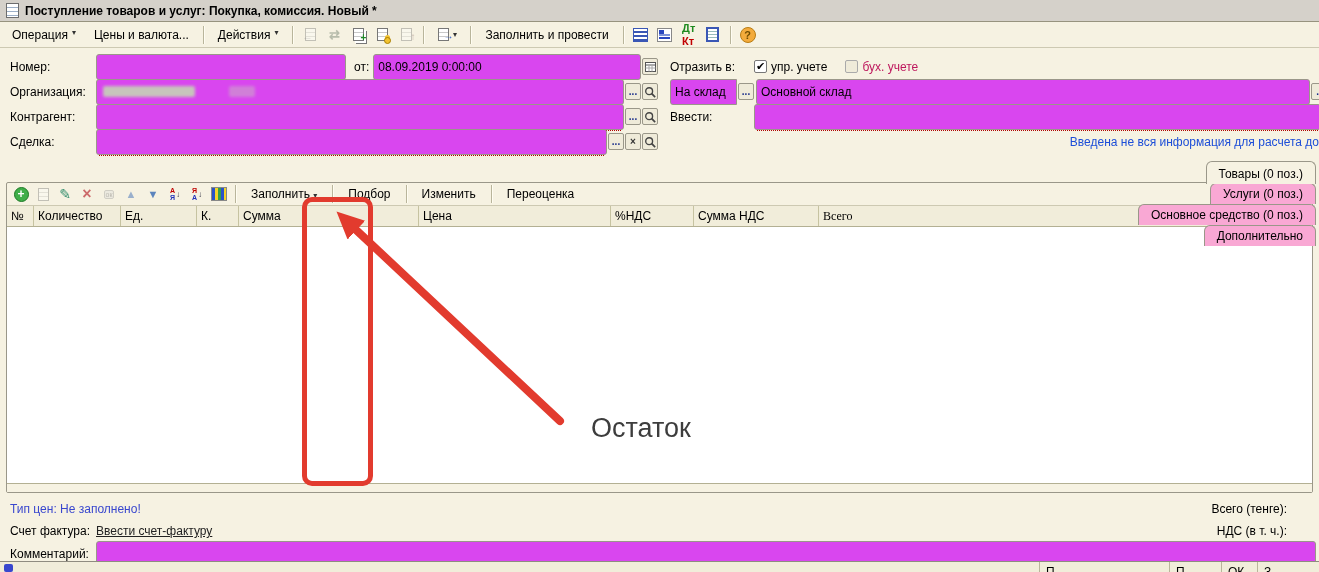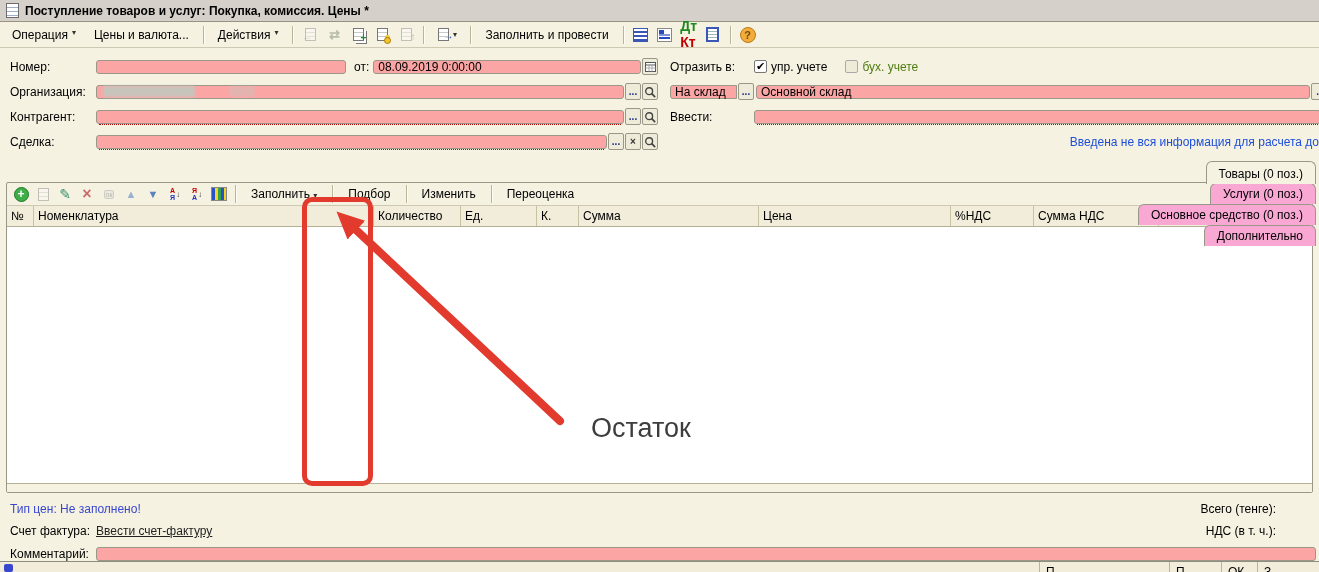--- a/index.html
+++ b/index.html
@@ -23,58 +23,58 @@
   .caret { font-size:8px; color:#333; }
   .sep { width:1px; height:18px; background:#b9b59b; box-shadow:1px 0 0 #fffdf2; margin:0 4px; }
   .ibtn { width:22px; height:22px; display:flex; align-items:center; justify-content:center;
           border:1px solid transparent; border-radius:2px; position:relative; }
   .ibtn.dis { opacity:.4; filter:grayscale(70%); }
   .minidoc { width:11px; height:13px; background:#fff; border:1px solid #777;
              background-image:repeating-linear-gradient(#fff 0 3px, #c9c9c9 3px 4px); position:relative; }
   .ovl { position:absolute; font-size:10px; line-height:1; font-weight:bold; }
   .coins { position:absolute; right:1px; bottom:1px; width:7px; height:7px; background:#f2c230;
            border:1px solid #a87d00; border-radius:50%; box-shadow:0 -3px 0 -1px #f2c230; }
-  .dtkt { display:flex; flex-direction:column; font-size:14px; font-weight:bold; line-height:1.1; }
+  .dtkt { display:flex; flex-direction:column; font-size:11px; font-weight:bold; line-height:1.1; }
   .dtkt .dt { color:#1f8a1f; } .dtkt .kt { color:#c00000; }
   .struct { width:15px; height:14px; border:1px solid #3a57b5;
             background-image:repeating-linear-gradient(#fff 0 2px, #3a57b5 2px 4px); }
   .settico { width:15px; height:14px; background:#fff; border:1px solid #888; position:relative; }
   .settico::before { content:""; position:absolute; left:1px; top:1px; width:5px; height:5px;
                      background:#2a48c0; }
   .settico::after { content:""; position:absolute; left:1px; bottom:2px; width:11px; height:2px;
                     background:#2a48c0; box-shadow:0 -3px 0 #7e93d8; }
   .reportico { width:13px; height:15px; border:2px solid #3a57b5; background:#fff;
                background-image:repeating-linear-gradient(#fff 0 2px, #9bb 2px 3px); }
   .helpico { width:16px; height:16px; border-radius:50%; background:#f3ab3c; border:1px solid #b97d14;
              color:#6e4c00; font-weight:bold; font-size:11px; display:flex; align-items:center; justify-content:center; }
 
   
   .fields { display:flex; padding:6px 0 4px 10px; }
   .fcol-l { width:648px; }
   .fcol-r { flex:1; padding-left:12px; overflow:hidden; }
   .frow { display:flex; align-items:center; height:25px; }
   .flabel { width:86px; flex:none; }
-  .fld { position:relative; display:flex; align-items:center; height:14px; background:#fca5a5;
+  .fld { position:relative; display:flex; align-items:center; height:26px; background:#d946ef;
          border:1px solid #9a9789; border-radius:3px; }
   .fld input { border:none; outline:none; width:100%; height:15px; font:12px "Liberation Sans",sans-serif;
                background:transparent; padding:0 4px; }
   .req::after { content:""; position:absolute; left:2px; right:2px; bottom:-2px;
                 border-bottom:1px dotted #b00000; }
   .sq { width:16px; height:17px; flex:none; margin-left:1px; background:#efebd9; border:1px solid #9a9789;
         border-radius:2px; display:flex; align-items:center; justify-content:center; font-size:10px;
         color:#1a2e8a; font-weight:bold; line-height:1; cursor:default; }
   .sq.clear { color:#333; }
   .redacted { display:inline-block; width:92px; height:11px; margin-left:6px; background:#c7c4bc;
               border-radius:2px; filter:blur(1.5px); }
   .redacted.small { width:26px; opacity:.45; margin-left:34px; }
   .chk { display:flex; align-items:center; gap:4px; margin-right:18px; }
   .chkbox { width:13px; height:13px; background:#fff; border:1px solid #777; border-radius:2px;
             display:flex; align-items:center; justify-content:center; font-size:11px; line-height:1; }
   .chkbox.checked::before { content:"✔"; margin-top:-1px; }
-  .chk.dis { color:#4d7c0f; }
+  .chk.dis { color:#be185d; }
   .chk.dis .chkbox { background:#efebd9; border-color:#aaa; }
   .skladbox { display:flex; align-items:center; width:84px; flex:none; margin-right:2px; }
   .skladbox .fld { flex:1; border-radius:3px 0 0 3px; }
   .warn { color:#1d4ed8; white-space:nowrap; text-align:right; width:100%; overflow:hidden; }
 
   
   .tabs { display:flex; align-items:flex-end; padding:2px 0 0 8px; height:24px; position:relative; z-index:2;flex-direction:column; }
   .tab { padding:3px 12px 3px 12px; margin-right:3px; background:#f9a8d4; border:1px solid #9a9789;
          border-bottom:none; border-radius:6px 6px 0 0; white-space:nowrap; cursor:default; }
   .tab.active { background:#f6f2e2; padding-top:5px; position:relative; top:1px; }
@@ -103,21 +103,21 @@
 
   .ghead { display:flex; height:21px; background:#f1edda; border-bottom:1px solid #b3b093; }
   .gh { padding:3px 0 0 4px; border-right:1px solid #c6c3a1; white-space:nowrap; overflow:hidden; }
   .gbody { flex:1; background:#fff; border-bottom:1px solid #b3b093; }
   .gfootstrip { height:8px; background:#f6f2e2; }
 
   
   .footer { padding:5px 0 0 10px; }
   .frow2 { display:flex; align-items:center; height:22px; }
   .bluetxt { color:#3947ce; }
-  .rightlbl { margin-left:auto; padding-right:43px; white-space:nowrap; }
+  .rightlbl { margin-left:auto; padding-right:32px; white-space:nowrap; }
   .ilink { text-decoration:underline; color:#222; cursor:pointer; }
   .flabel2 { width:86px; flex:none; }
   .commentrow { display:flex; align-items:center; height:24px; padding-right:3px; }
   .commentrow .fld { flex:1; }
 
   .bottomstrip { position:absolute; left:0; right:0; bottom:0; height:11px; background:#f1edda;
                  border-top:1px solid #8f8c80; overflow:hidden; display:flex; align-items:flex-start; }
   .fragbtn { height:22px; border-left:1px solid #b9b59b; padding:3px 6px; white-space:nowrap; }
   .fragbtn.first { margin-left:auto; }
   .advice-sliver { width:9px; height:8px; background:#3947ce; border-radius:2px; margin:2px 0 0 4px; flex:none; }
@@ -131,21 +131,21 @@
 
   svg.icon { display:block; }
 </style>
 </head>
 <body>
 
 <div class="win">
 
   <div class="titlebar">
     <span class="docico"></span>
-    <span class="t-text">Поступление товаров и услуг: Покупка, комиссия. Цены *</span>
+    <span class="t-text">Поступление товаров и услуг: Покупка, комиссия. Новый *</span>
   </div>
 
   <div class="toolbar">
     <div class="tbtn">
       <span>Операция</span>
       <span class="caret">▾</span>
     </div>
     <div class="tbtn">
       <span>Цены и валюта...</span>
     </div>
@@ -365,21 +365,20 @@
       <div class="sep"></div>
       <div class="gtext">Подбор</div>
       <div class="sep"></div>
       <div class="gtext">Изменить</div>
       <div class="sep"></div>
       <div class="gtext">Переоценка</div>
     </div>
 
     <div class="ghead">
       <div class="gh" style="width:27px;">№</div>
-      <div class="gh" style="width:340px;">Номенклатура</div>
       <div class="gh" style="width:87px;">Количество</div>
       <div class="gh" style="width:76px;">Ед.</div>
       <div class="gh" style="width:42px;">К.</div>
       <div class="gh" style="width:180px;">Сумма</div>
       <div class="gh" style="width:192px;">Цена</div>
       <div class="gh" style="width:83px;">%НДС</div>
       <div class="gh" style="width:125px;">Сумма НДС</div>
       <div class="gh" style="flex:1;border-right:none;font-family:Liberation Serif, serif;">Всего</div>
     </div>
 

